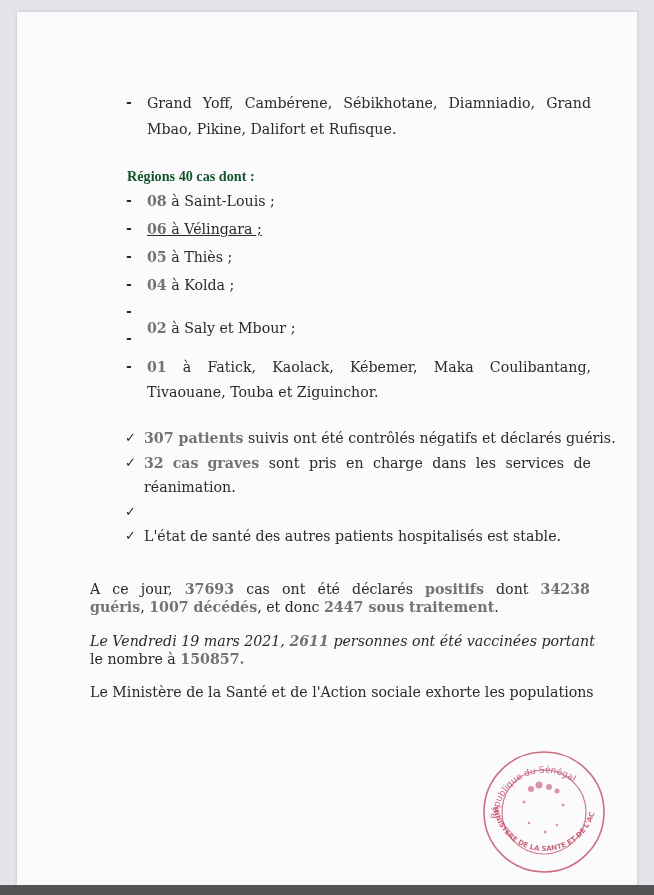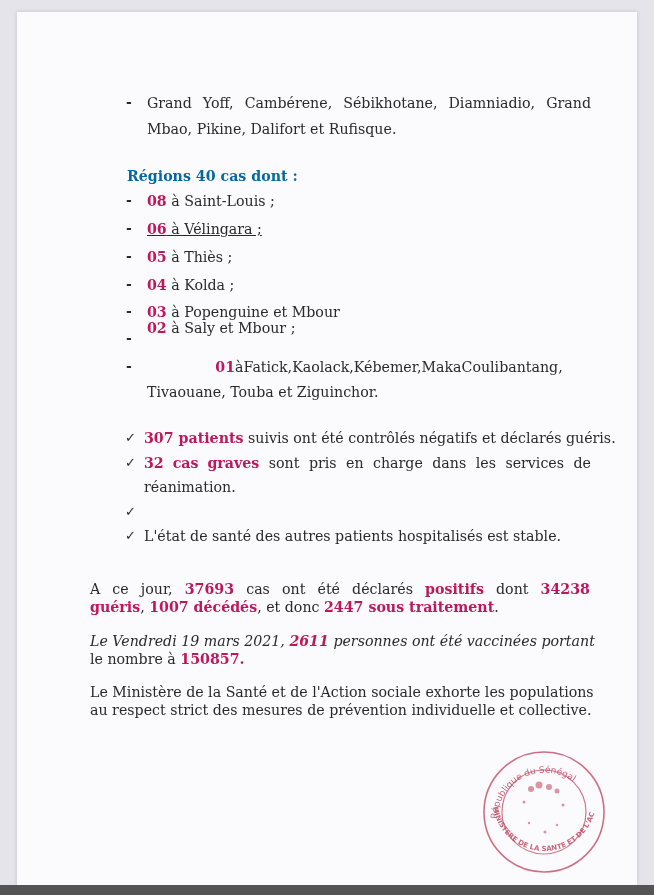--- a/index.html
+++ b/index.html
@@ -3,63 +3,62 @@
 <meta charset="utf-8">
 <style>
   html, body { margin:0; padding:0; }
   body { width:654px; height:895px; background:#e4e4ea; position:relative; overflow:hidden;
          font-family:"DejaVu Serif","Liberation Serif",serif; color:#2a2a2a; }
   .page { position:absolute; left:17px; top:12px; width:620px; height:873px; background:#fbfbfd;
           box-shadow:0 0 4px rgba(0,0,0,0.15); }
   .bottom-bar { position:absolute; left:0; top:885px; width:654px; height:10px; background:#545454; }
   .t { position:absolute; font-size:14.2px; line-height:20px; white-space:nowrap; }
   .j { text-align:justify; text-align-last:justify; }
-  b { font-weight:bold; color:#be185d; }
+  b { font-weight:bold; color:#737373; }
   .dash { position:absolute; font-size:14px; font-weight:bold; }
   .chk { position:absolute; font-size:13px; }
   .stamp { position:absolute; left:462px; top:735px; width:130px; height:130px; }
 </style>
 </head>
 <body>
 
 <div class="page">
 
   <span class="dash" style="left:109px;top:82px;">-</span>
   <div class="t j" style="left:130px;top:81px;width:444px;display:flex;justify-content:space-between;">
     <span>Grand</span>
     <span>Yoff,</span>
     <span>Cambérene,</span>
     <span>Sébikhotane,</span>
     <span>Diamniadio,</span>
     <span>Grand</span>
   </div>
   <div class="t" style="left:130px;top:107px;">Mbao, Pikine, Dalifort et Rufisque.</div>
 
-  <div class="t" style="left:110px;top:154px;font-weight:bold;color:#0369a1;">Régions 40 cas dont :</div>
+  <div class="t" style="left:110px;top:154px;font-weight:bold;color:#14532d;font-family:Liberation Serif, serif;">Régions 40 cas dont :</div>
 
   <span class="dash" style="left:109px;top:180px;">-</span>
   <div class="t" style="left:130px;top:179px;"><b>08</b><span> à Saint-Louis ;</span></div>
 
   <span class="dash" style="left:109px;top:208px;">-</span>
   <div class="t" style="left:130px;top:207px;text-decoration:underline;"><b>06</b><span> à Vélingara ;</span></div>
 
   <span class="dash" style="left:109px;top:236px;">-</span>
   <div class="t" style="left:130px;top:235px;"><b>05</b><span> à Thiès ;</span></div>
 
   <span class="dash" style="left:109px;top:264px;">-</span>
   <div class="t" style="left:130px;top:263px;"><b>04</b><span> à Kolda ;</span></div>
 
   <span class="dash" style="left:109px;top:291px;">-</span>
-  <div class="t" style="left:130px;top:290px;"><b>03</b><span> à Popenguine et Mbour</span></div>
 
   <span class="dash" style="left:109px;top:318px;">-</span>
   <div class="t" style="left:130px;top:306px;"><b>02</b><span> à Saly et Mbour ;</span></div>
 
   <span class="dash" style="left:109px;top:346px;">-</span>
-  <div class="t" style="left:130px;top:345px;width:444px;display:flex;justify-content:center;margin-left:20px;">
+  <div class="t" style="left:130px;top:345px;width:444px;display:flex;justify-content:space-between;">
     <b>01</b>
     <span>à</span>
     <span>Fatick,</span>
     <span>Kaolack,</span>
     <span>Kébemer,</span>
     <span>Maka</span>
     <span>Coulibantang,</span>
   </div>
   <div class="t" style="left:130px;top:370px;">Tivaouane, Touba et Ziguinchor.</div>
 
@@ -97,21 +96,20 @@
     <b>positifs</b>
     <span>dont</span>
     <b>34238</b>
   </div>
   <div class="t" style="left:73px;top:585px;"><b>guéris</b><span>, </span><b>1007 décédés</b><span>, et donc </span><b>2447 sous traitement</b><span>.</span></div>
 
   <div class="t" style="left:73px;top:619px;font-style:italic;"><span>Le Vendredi 19 mars 2021, </span><b>2611</b><span> personnes ont été vaccinées portant</span></div>
   <div class="t" style="left:73px;top:637px;"><span>le nombre à </span><b>150857.</b></div>
 
   <div class="t" style="left:73px;top:670px;">Le Ministère de la Santé et de l'Action sociale exhorte les populations</div>
-  <div class="t" style="left:73px;top:688px;">au respect strict des mesures de prévention individuelle et collective.</div>
 
   <svg class="stamp" viewBox="0 0 130 130">
     <defs>
       <path id="arcTop" d="M 18 72 A 48 48 0 0 1 112 60"></path>
       <path id="arcBot" d="M 14 60 A 52 52 0 0 0 116 64"></path>
     </defs>
     <circle cx="65" cy="65" r="60" fill="none" stroke="#c0405a" stroke-width="1.6" opacity="0.75"></circle>
     <circle cx="65" cy="65" r="42" fill="none" stroke="#c0405a" stroke-width="1.2" opacity="0.7"></circle>
     <text font-size="9" fill="#c0405a" font-family="'DejaVu Sans', sans-serif" opacity="0.8">
       <textPath href="#arcTop">République du Sénégal</textPath>

